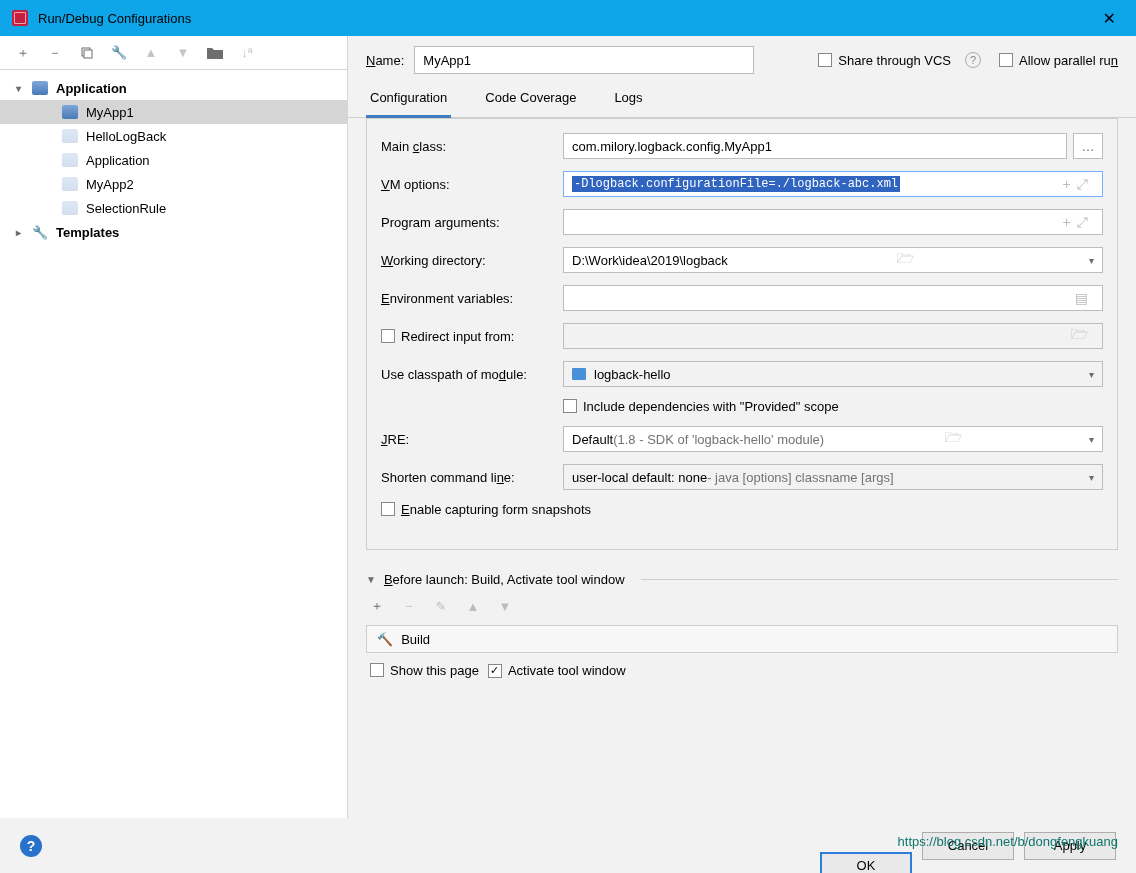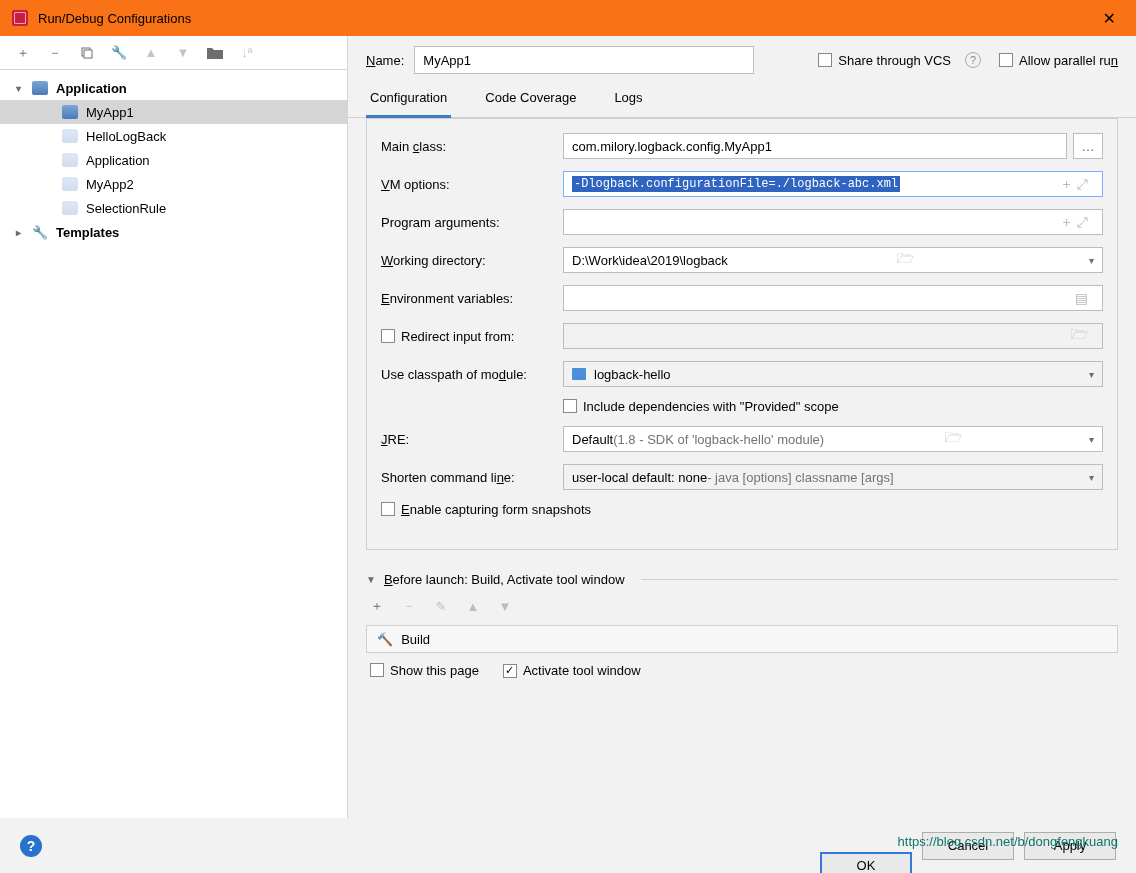--- a/index.html
+++ b/index.html
@@ -1,19 +1,19 @@
 <!DOCTYPE html>
 <html><head>
 <meta charset="utf-8">
 <style>
 * { box-sizing: border-box; margin: 0; padding: 0; font-family: "Segoe UI", Arial, sans-serif; font-size: 13px; }
 body { background: #f2f2f2; width: 1136px; height: 873px; overflow: hidden; position: relative; }
 
 
-.titlebar { height: 36px; display: flex; align-items: center; padding: 0 12px; background: #f97316; }
+.titlebar { height: 36px; display: flex; align-items: center; padding: 0 12px; background: #0ea5e9; }
 .app-icon { width: 16px; height: 16px; background: #c81e3e; border-radius: 2px; margin-right: 10px; position: relative; }
 .app-icon::before { content: ""; position: absolute; inset: 2px; border: 1px solid rgba(255,255,255,.6); border-radius: 1px; }
 .titlebar-title { flex: 1; color: #000; }
 .close-x { font-size: 16px; color: #000; cursor: pointer; padding: 4px 8px; }
 
 .main { display: flex; height: calc(100% - 36px - 55px); }
 
 
 .sidebar { width: 348px; background: #fff; display: flex; flex-direction: column; border-right: 1px solid #d5d5d5; }
 .toolbar { height: 34px; display: flex; align-items: center; gap: 14px; padding: 0 14px; border-bottom: 1px solid #d5d5d5; }
@@ -67,21 +67,21 @@
 .indent-row { padding-left: 182px; display:flex; align-items:center; margin-bottom:12px; }
 .chk-row { display:flex; align-items:center; margin-bottom:12px; }
 
 .before-launch { margin: 12px 18px 0 18px; }
 .bl-header { display:flex; align-items:center; gap:8px; color:#000; }
 .bl-arrow { font-size:10px; color:#6e6e6e; }
 .bl-line { flex:1; height:1px; background:#cfcfcf; margin-left:8px; }
 .bl-toolbar { display:flex; gap:14px; padding:10px 2px; }
 .bl-list { border:1px solid #cfcfcf; background:#f7f7f7; height:28px; display:flex; align-items:center; padding:0 10px; }
 .hammer { color:#3a8a3a; margin-right:8px; }
-.bl-checks { display:flex; gap:24px; padding:10px 4px; align-items:flex-start; }
+.bl-checks { display:flex; gap:9px; padding:10px 4px; align-items:flex-start; }
 
 
 .footer { position:absolute; bottom:0; left:0; right:0; height:55px; background:#f2f2f2; display:flex; align-items:center; padding:0 20px; gap:10px; }
 .help-blue { width:22px; height:22px; border-radius:50%; background:#2972cc; color:#fff; display:flex; align-items:center; justify-content:center; font-weight:bold; font-size:14px; }
 .footer .spacer { flex:1; }
 .btn { width:92px; height:28px; border:1px solid #adadad; background:#e9e9e9; cursor:pointer; }
 .btn.primary { border:2px solid #2f7bd9; background:#e9e9e9;margin-top:40px; }
 .btn.disabled { color:#000000; }
 
 .watermark { position:absolute; right:18px; bottom:24px; color:#0f766e; font-size:13px; pointer-events:none; }

